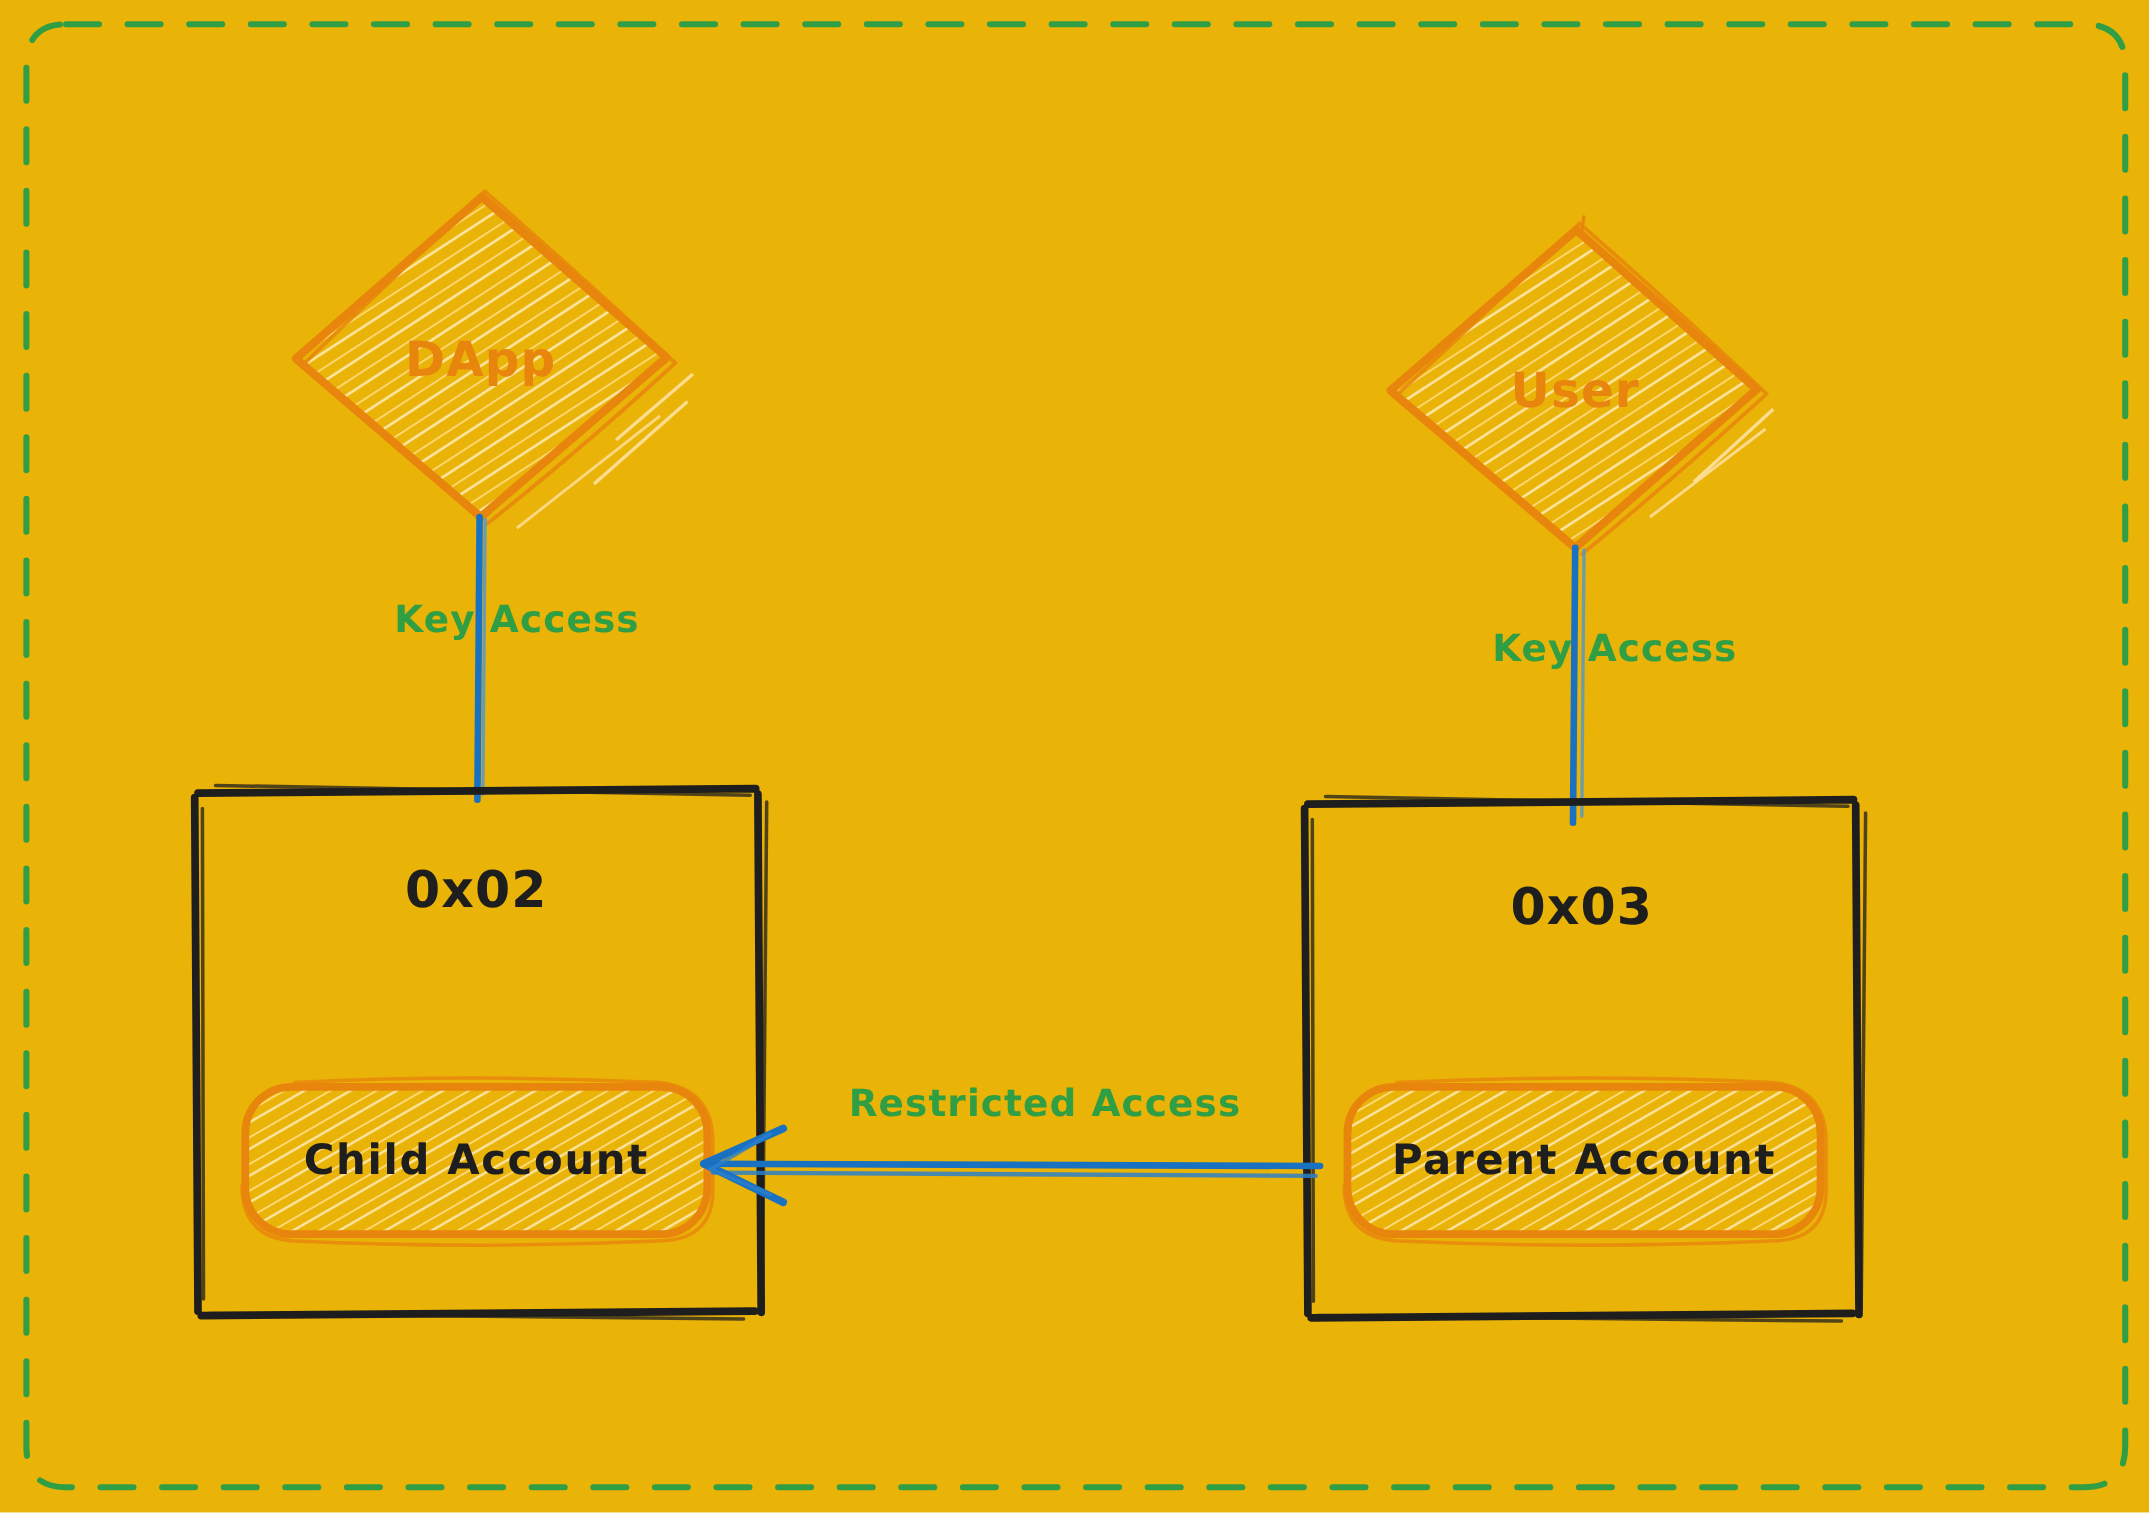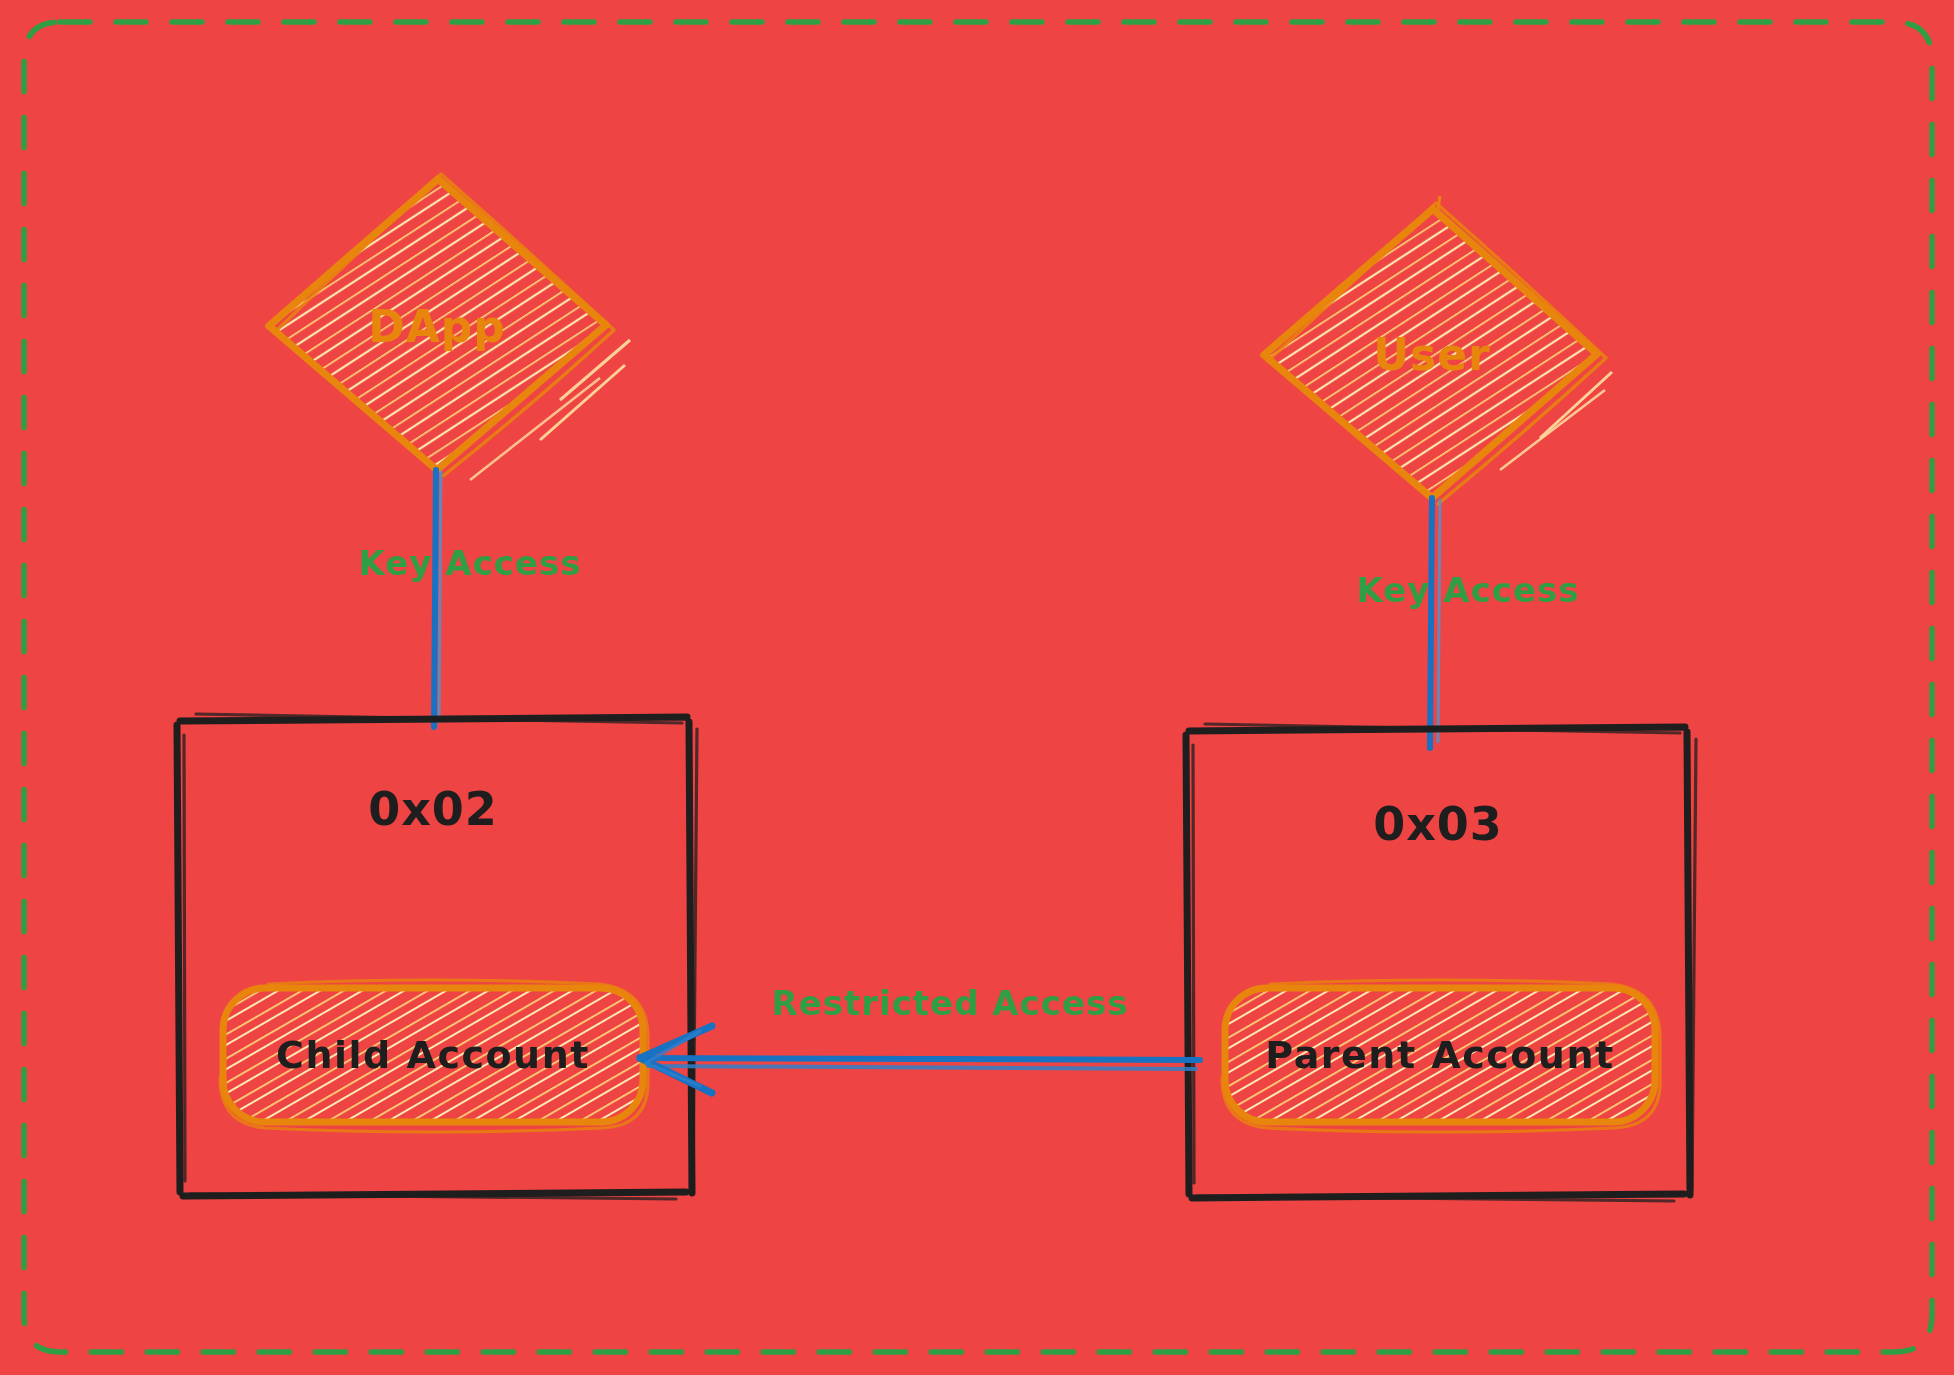--- a/index.html
+++ b/index.html
@@ -7,21 +7,21 @@
     padding: 0;
     background: #ffffff;
   }
   body {
     font-family: "DejaVu Sans", sans-serif;
   }
   #canvas-root {
     position: relative;
     width: 1954px;
     height: 1375px;
-    background: #ef4444;
+    background: #eab308;
     overflow: hidden;
   }
   #canvas-root svg {
     position: absolute;
     top: 0;
     left: 0;
   }
   .sketch-text {
     font-family: "DejaVu Sans", sans-serif;
     font-weight: 700;

